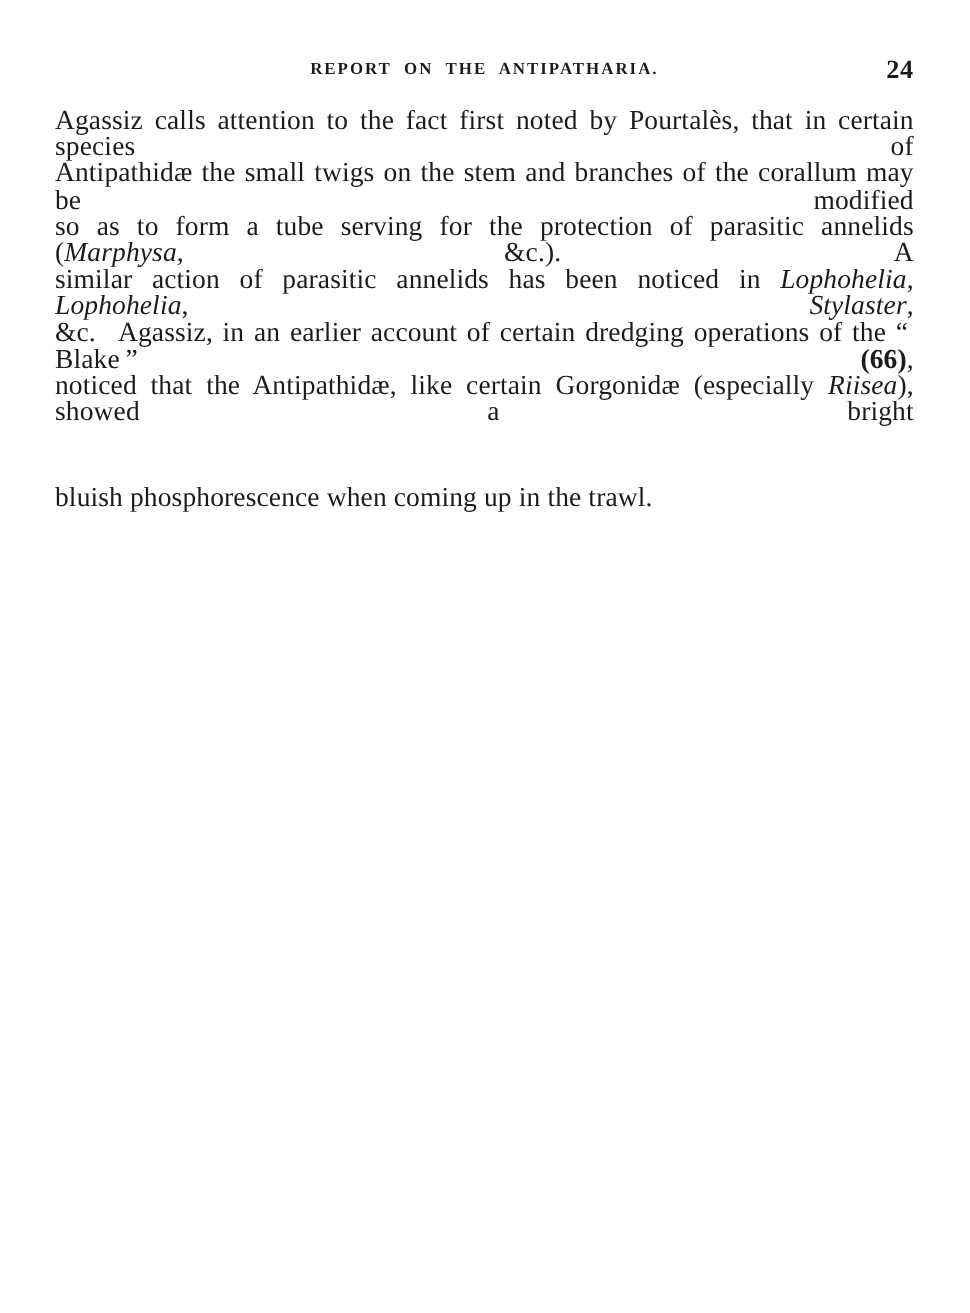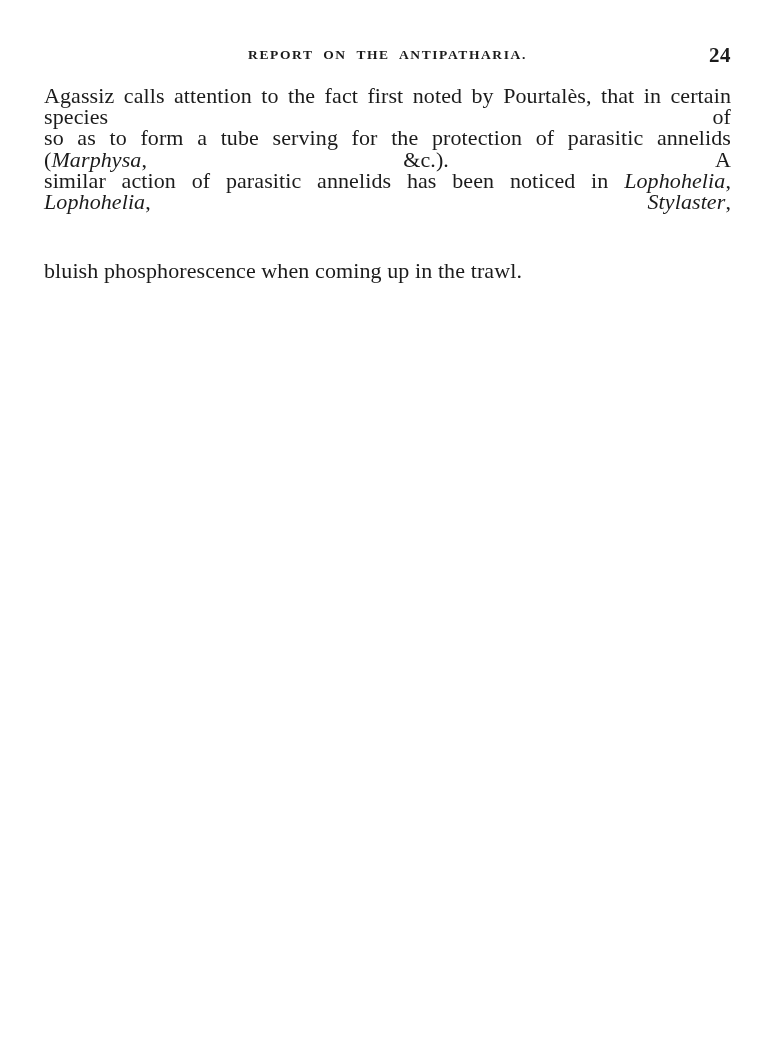--- a/index.html
+++ b/index.html
@@ -61,17 +61,20 @@
 </head>
 <body>
 
 <div class="page" style="background: rgb(255, 255, 255); color: rgb(27, 27, 27);">
   <div class="header">
     <div class="running-title">REPORT ON THE ANTIPATHARIA.</div>
     <div class="page-number">24</div>
   </div>
   <div class="paragraph">
       <div class="line just"><span>Agassiz calls attention to the fact first noted by Pourtalès, that in certain species of</span></div>
+      <div class="line just"><span>Antipathidæ the small twigs on the stem and branches of the corallum may be modified</span></div>
       <div class="line just"><span>so as to form a tube serving for the protection of parasitic annelids (</span><span class="it">Marphysa</span><span>, &amp;c.).  A</span></div>
       <div class="line just"><span>similar action of parasitic annelids has been noticed in </span><span class="it">Lophohelia</span><span>, </span><span class="it">Lophohelia</span><span>, </span><span class="it">Stylaster</span><span>,</span></div>
+      <div class="line just"><span>&amp;c.  Agassiz, in an earlier account of certain dredging operations of the “ Blake ” </span><span class="bd">(66)</span><span>,</span></div>
+      <div class="line just"><span>noticed that the Antipathidæ, like certain Gorgonidæ (especially </span><span class="it">Riisea</span><span>), showed a bright</span></div>
       <div class="line last"><span>bluish phosphorescence when coming up in the trawl.</span></div>
     </div>
 </div>
 
 </body></html>

